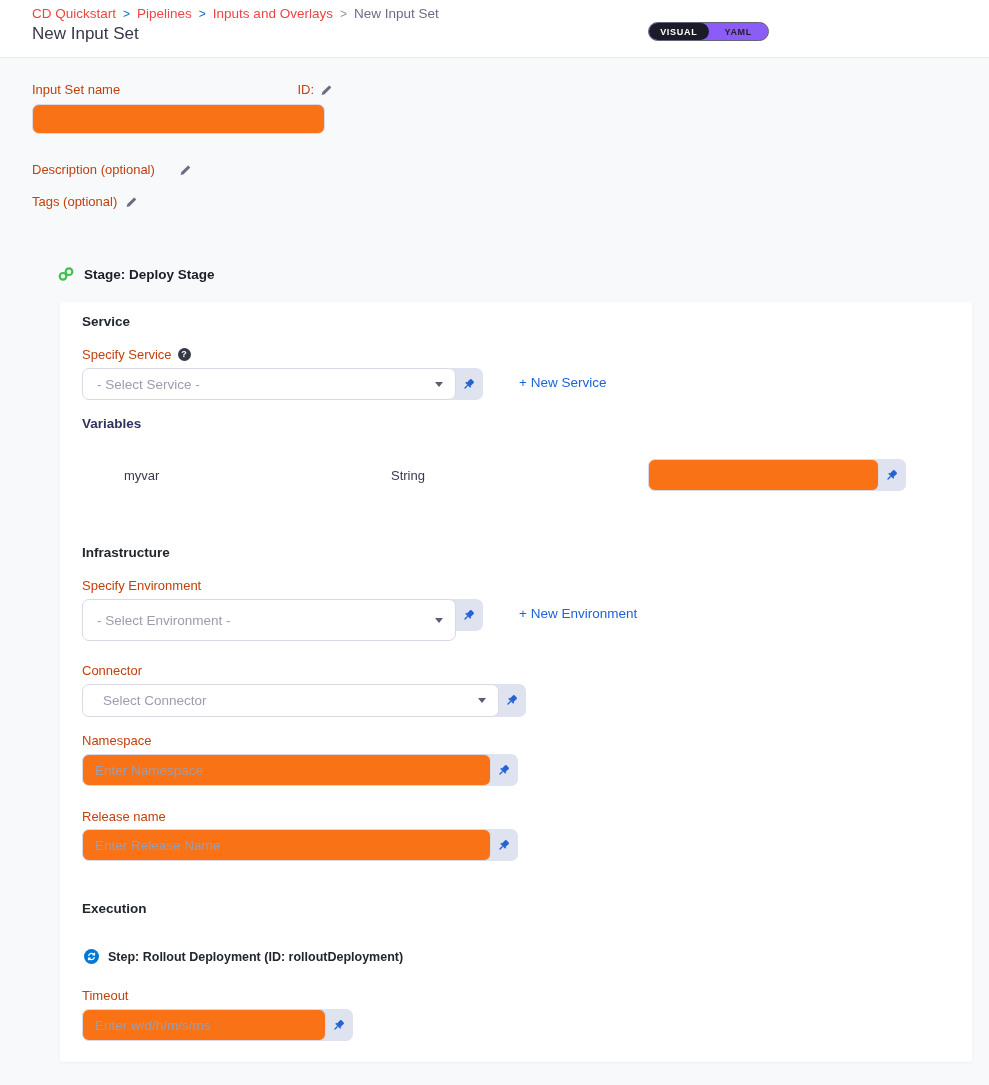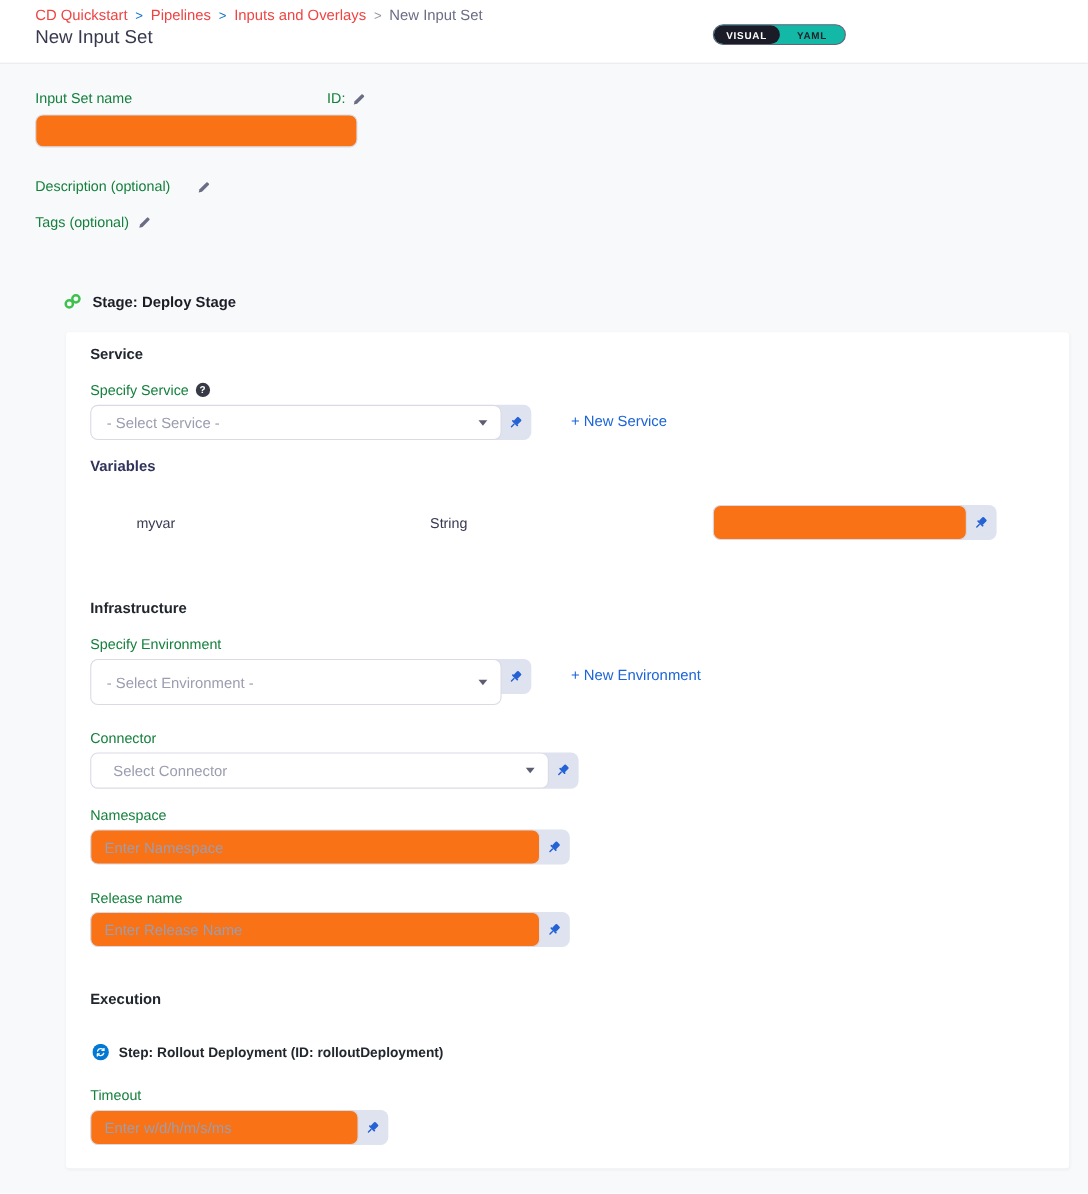--- a/index.html
+++ b/index.html
@@ -12,26 +12,26 @@
   .abs{position:absolute;}
   
   .topbar{left:0;top:0;width:989px;height:57px;background:#ffffff;border-bottom:1px solid #e8e9f1;}
   .breadcrumb{left:32px;top:6px;font-size:13.5px;display:flex;gap:7px;align-items:center;}
   .breadcrumb a{color:#ef4444;text-decoration:none;cursor:pointer;}
   .breadcrumb .sep{color:#0b6ed0;font-size:12px;}
   .breadcrumb .sep.last{color:#9293a5;}
   .breadcrumb .current{color:#6b6d85;}
   .page-title{left:32px;top:24px;font-size:17px;font-weight:500;color:#36384d;margin:0;}
   .mode-toggle{left:648px;top:22px;width:121px;height:19px;border:1px solid #63647a;border-radius:11px;
-    background:#14b8a6;display:flex;align-items:stretch;overflow:hidden;box-sizing:border-box;cursor:pointer;}
+    background:#8b5cf6;display:flex;align-items:stretch;overflow:hidden;box-sizing:border-box;cursor:pointer;}
   .mode-toggle button{border:none;background:transparent;font-family:inherit;font-size:9px;font-weight:700;
     letter-spacing:.7px;flex:1;padding:0;cursor:pointer;color:#22222a;}
   .mode-toggle button.active{background:#1c1c28;color:#ffffff;border-radius:10px;}
   
-  .label{font-size:13px;color:#15803d;}
+  .label{font-size:13px;color:#c2410c;}
   .label-row{display:flex;align-items:center;gap:8px;}
   .section-title{font-size:13.5px;font-weight:700;color:#22272e;}
   .vars-title{color:#31335c;}
   .text-input{box-sizing:border-box;border:1px solid #d9dae5;border-radius:7px;background:#f97316;
     font-family:inherit;font-size:13.5px;color:#22272e;padding:0 12px;outline:none;position:relative;z-index:2;}
   .text-input::placeholder{color:#9b9db0;}
   .fake-select{box-sizing:border-box;border:1px solid #d9dae5;border-radius:7px;background:#fff;
     display:flex;align-items:center;justify-content:space-between;padding:0 12px 0 14px;cursor:pointer;
     position:relative;z-index:2;}
   .fake-select .ph{font-size:13.5px;color:#9b9db0;}

